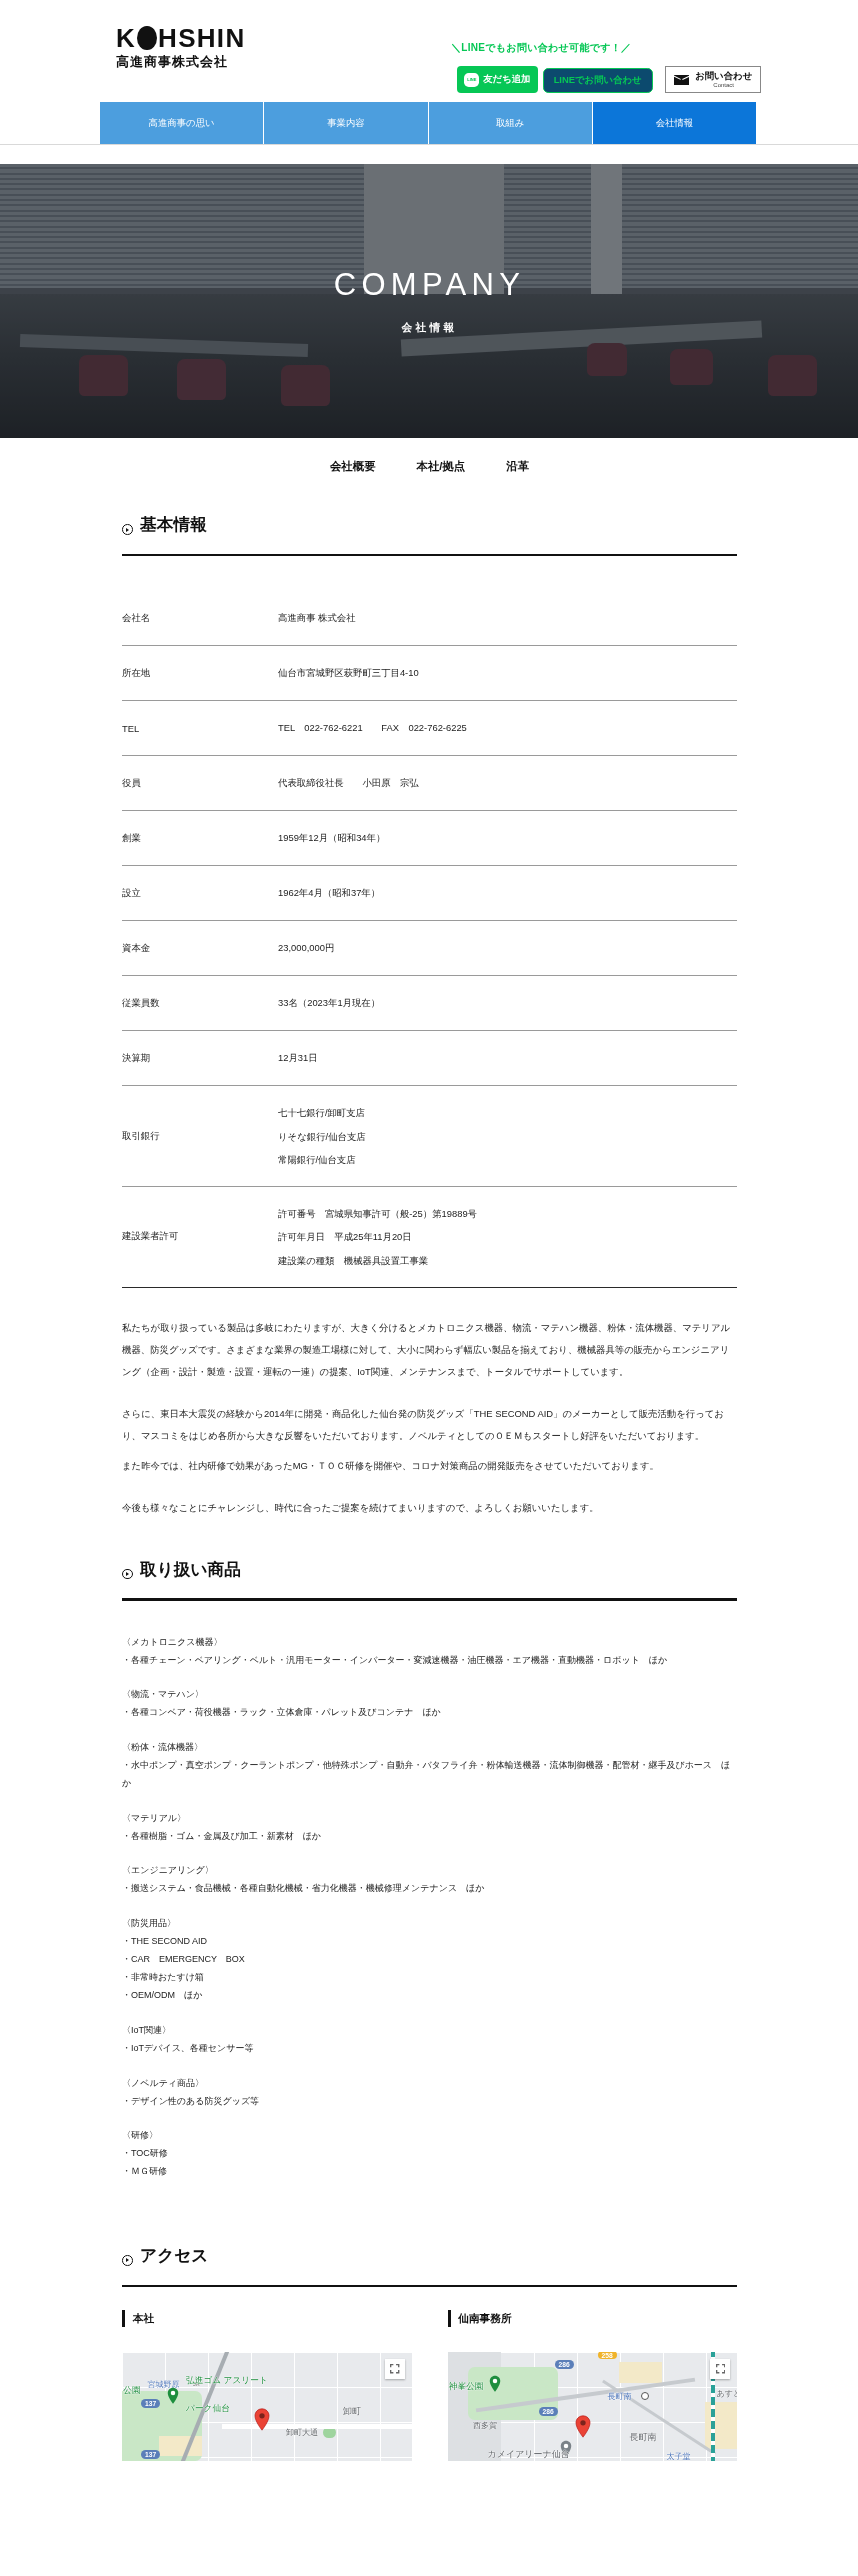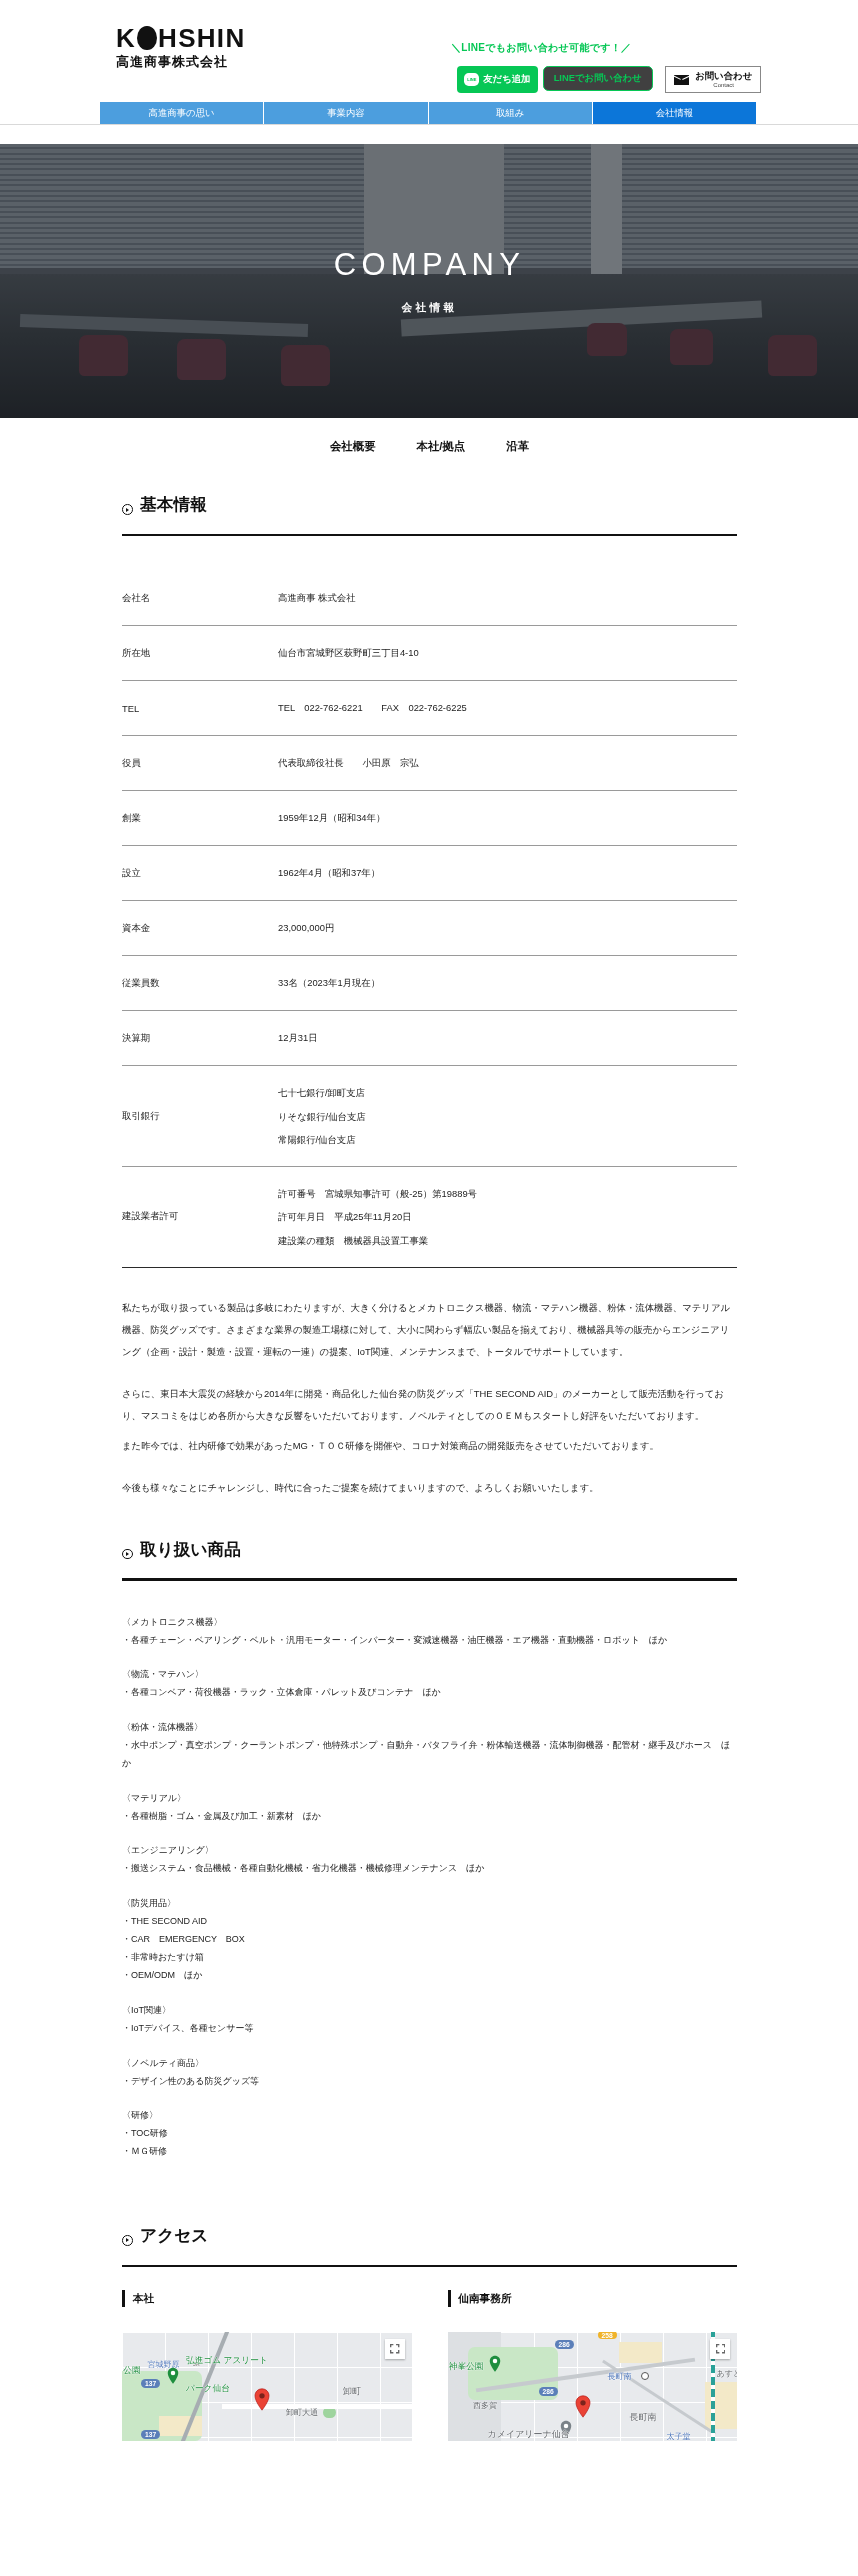--- a/index.html
+++ b/index.html
@@ -7,40 +7,40 @@
        font-family:"Liberation Sans","DejaVu Sans",sans-serif}
   a{text-decoration:none;color:inherit}
 
   
   .header{position:relative;height:102px;background:#fff}
   .logo{position:absolute;left:116px;top:25.4px;color:#111;cursor:pointer}
   .logo-line1{display:flex;align-items:center;font-size:26px;font-weight:800;letter-spacing:1.3px;line-height:1}
   .logo-o{width:19.4px;height:24px;background:#111;border-radius:50%;margin:0 1.3px}
   .logo-line2{font-size:13px;font-weight:800;letter-spacing:1px;margin-top:2px}
   .line-banner{position:absolute;left:451px;top:41px;font-size:10px;font-weight:bold;color:#06C755;letter-spacing:0.3px}
-  .header-buttons{position:absolute;left:457px;top:66px;display:flex;align-items:flex-start}
+  .header-buttons{position:absolute;left:457px;top:66px;display:flex;align-items:flex-end}
   .btn-add-friend{width:81px;height:27px;background:#06C755;border-radius:4px;color:#fff;font-size:9.4px;
       font-weight:bold;display:flex;align-items:center;justify-content:center;gap:4px;cursor:pointer}
   .line-icon{width:14.7px;height:13.4px;background:#fff;border-radius:4.7px;display:flex;align-items:center;justify-content:center}
   .line-icon-text{color:#06C755;font-size:4px;font-weight:bold}
   .btn-line-contact{width:108px;height:23px;border:1.3px solid #06C755;border-radius:5.3px;color:#06C755;font-size:9.4px;
-      font-weight:bold;display:flex;align-items:center;justify-content:center;margin-left:4.7px;background:#404040;cursor:pointer}
+      font-weight:bold;display:flex;align-items:center;justify-content:center;margin-left:4.7px;background:#0c4a6e;cursor:pointer}
   .btn-contact{width:94px;height:25.4px;border:0.7px solid #888;background:#fff;display:flex;align-items:center;
       justify-content:center;gap:6px;margin-left:12.7px;cursor:pointer}
   .mail-icon{position:relative;width:14.7px;height:10px;background:#111;overflow:hidden;flex:none}
   .mail-flap-l,.mail-flap-r{position:absolute;top:2.7px;width:9.4px;height:1.3px;background:#fff}
   .mail-flap-l{left:-2px;transform:rotate(26deg)}
   .mail-flap-r{right:-2px;transform:rotate(-26deg)}
   .contact-texts{display:flex;flex-direction:column;align-items:center;line-height:1.1}
   .contact-main{font-size:9.4px;font-weight:bold;color:#111}
   .contact-sub{font-size:6px;color:#444;margin-top:0.7px}
 
   
   .nav-strip{border-bottom:0.7px solid #d9d9d9}
-  .nav{margin-left:100px;width:656px;display:flex;height:22px}
+  .nav{margin-left:100px;width:656px;display:flex;height:42px}
   .nav-tab{flex:1;background:#4C9EDE;color:#fff;font-size:9.4px;display:flex;align-items:center;
       justify-content:center;border-right:0.7px solid #fff;cursor:pointer}
   .nav-tab:last-child{border-right:none}
   .nav-tab.active{background:#0C76D9}
 
   
   .hero{position:relative;margin-top:19px;height:274px;background:#646b71;overflow:hidden}
   .hero *{position:absolute}
   .hero-blinds{left:0;top:0;right:0;height:124px;background:repeating-linear-gradient(180deg,#99a3aa 0 3.3px,#78828a 3.3px 5.3px)}
   .hero-wall{left:364px;top:0;width:140px;height:164px;background:#b6bcc0}

